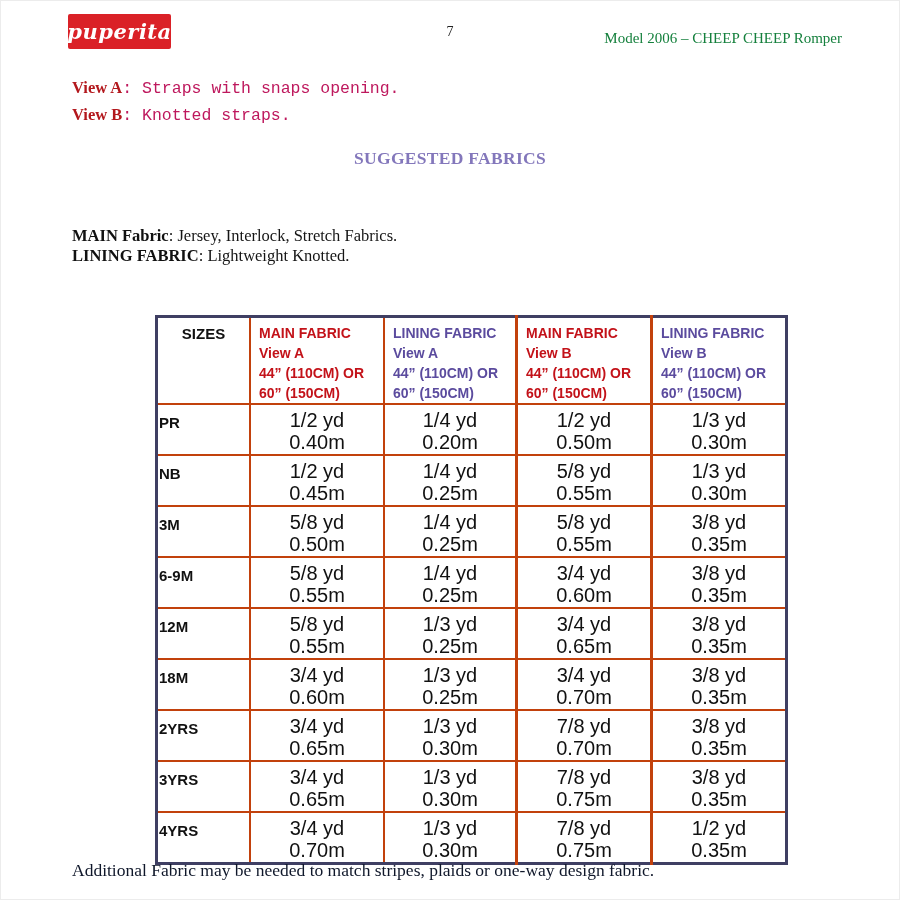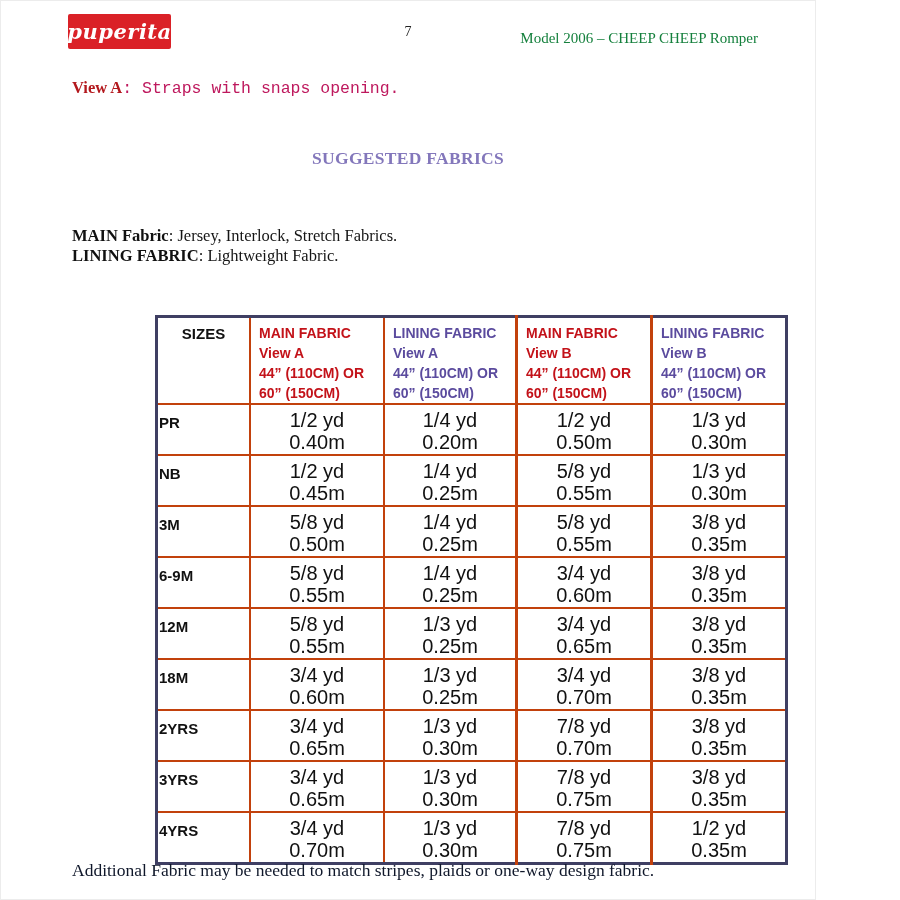--- a/index.html
+++ b/index.html
@@ -1,17 +1,17 @@
 <!DOCTYPE html>
 <html><head>
 <meta charset="utf-8">
 <style>
   html,body{margin:0;padding:0;background:#ffffff;}
   .page{
-    position:relative;width:816px;height:900px;background:#ffffff;
+    position:relative;width:900px;height:900px;background:#ffffff;
     font-family:"Liberation Serif",serif;color:#151515;overflow:hidden;
     outline:1px solid #ececec;outline-offset:-1px;
   }
   
   .logo{
     position:absolute;left:68px;top:14px;width:103px;height:35px;
     background:#da2127;color:#ffffff;border-radius:2px;
     display:flex;align-items:center;justify-content:center;
     font-family:"DejaVu Serif",serif;font-style:italic;font-weight:bold;
     font-size:21px;letter-spacing:0.5px;
@@ -72,29 +72,32 @@
 <div class="page">
 
   <div class="logo">puperita</div>
   <div class="page-number">7</div>
   <div class="doc-title">Model 2006 – CHEEP CHEEP Romper</div>
 
   <div class="views">
     <div class="view-line">
       <span class="vlabel">View A</span><span class="vdesc">: Straps with snaps opening.</span>
     </div>
+    <div class="view-line">
+      <span class="vlabel">View B</span><span class="vdesc">: Knotted straps.</span>
+    </div>
   </div>
 
   <div class="section-title">SUGGESTED FABRICS</div>
 
   <div class="fabric-note n0">
     <span class="flabel">MAIN Fabric</span><span>: Jersey, Interlock, Stretch Fabrics.</span>
   </div>
   <div class="fabric-note n1">
-    <span class="flabel">LINING FABRIC</span><span>: Lightweight Fabric.</span>
+    <span class="flabel">LINING FABRIC</span><span>: Lightweight Knotted.</span>
   </div>
 
   <table class="fabric-table">
     <thead>
       <tr>
         <th class="sizes-head">SIZES</th>
       <th class="fabric-col col-a red">
             <div>MAIN FABRIC</div>
             <div>View A</div>
             <div>44” (110CM) OR</div>

